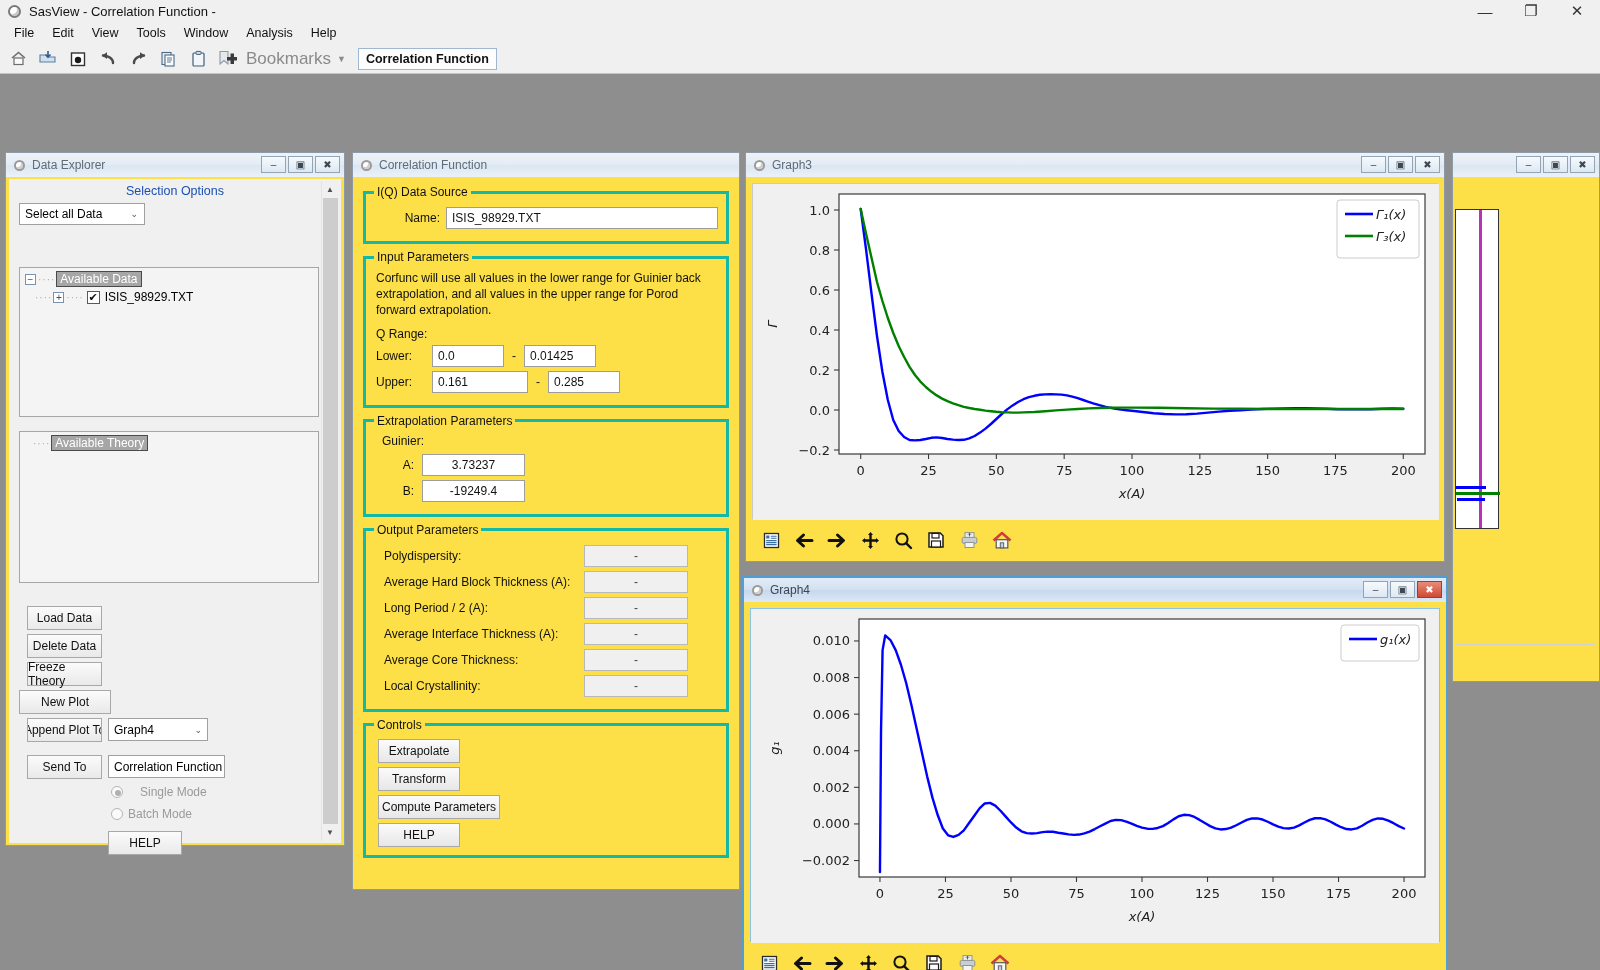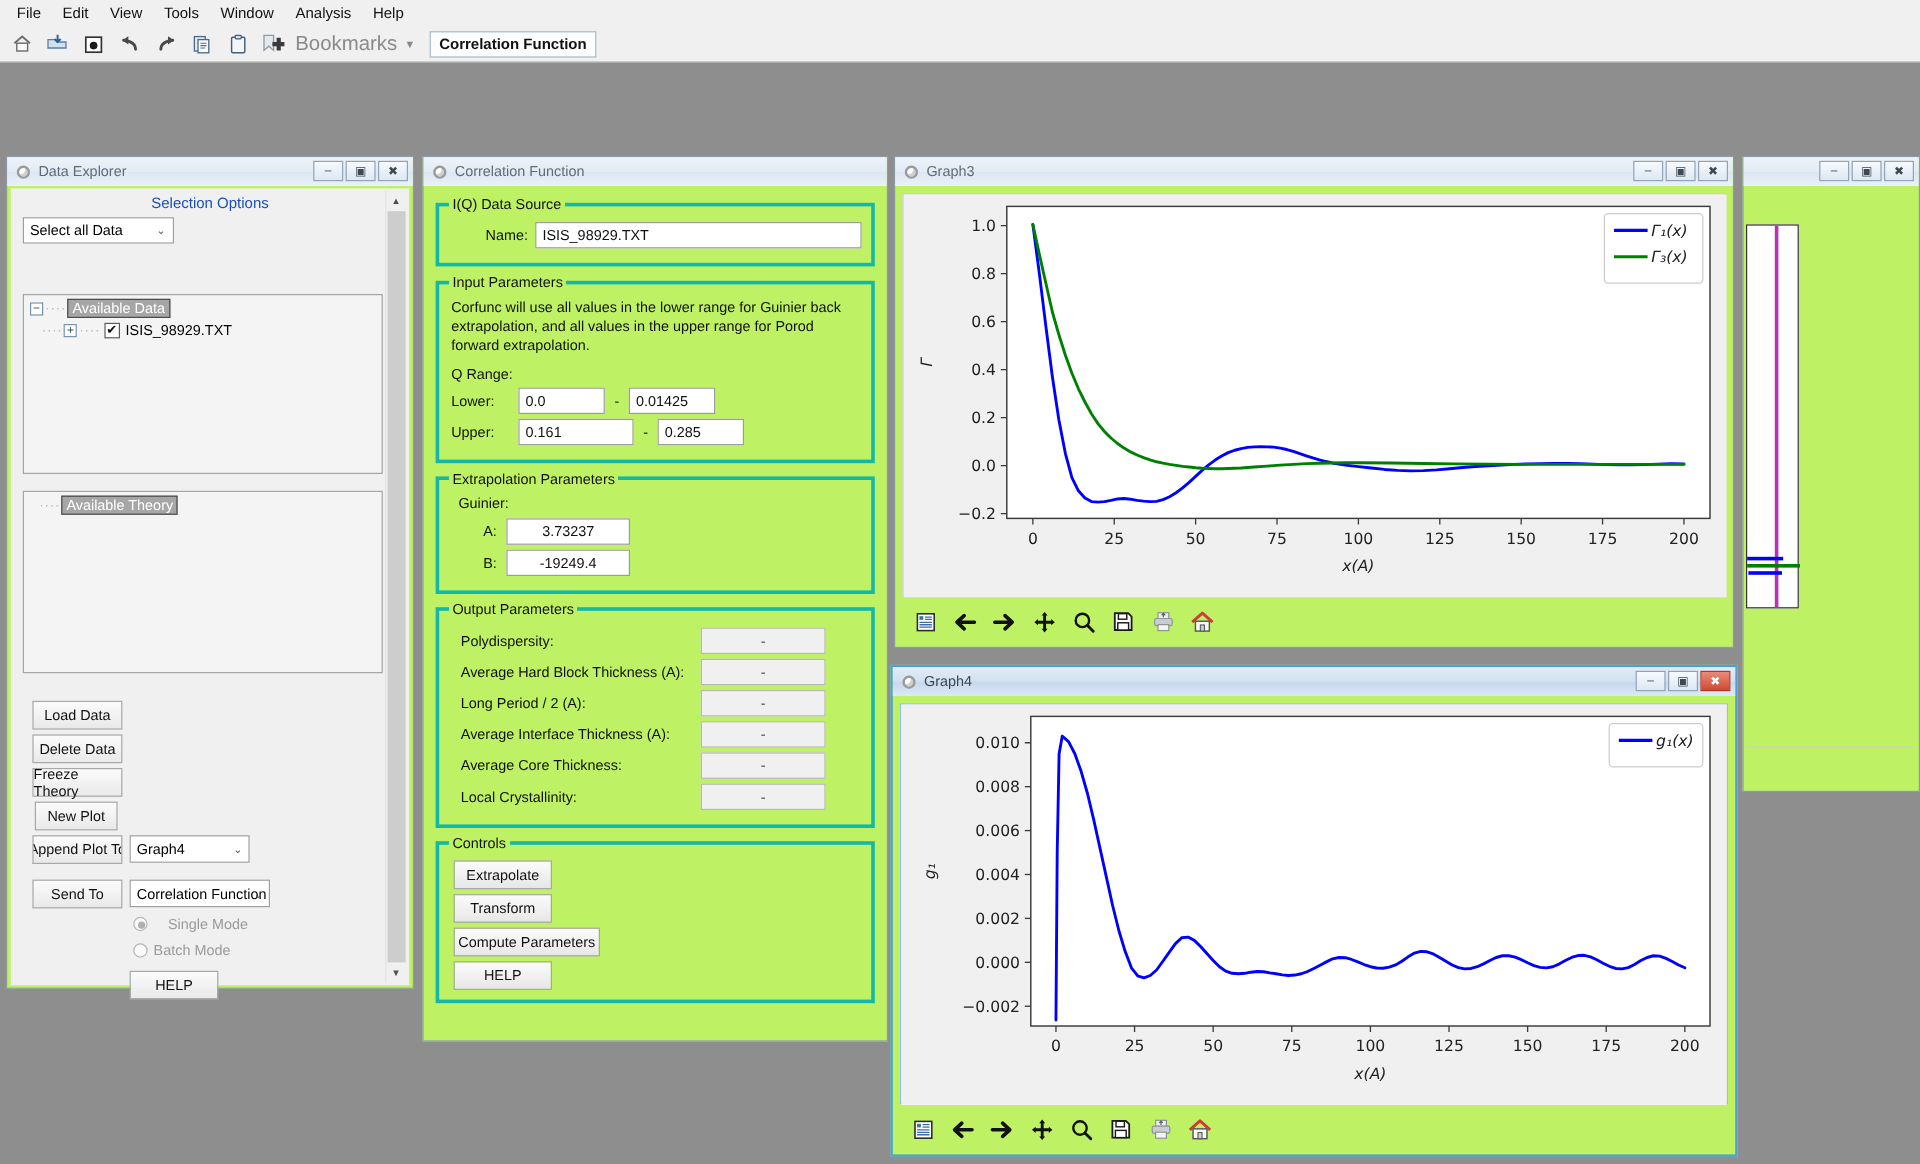--- a/index.html
+++ b/index.html
@@ -67,21 +67,21 @@
   #status-text { font-size:11px; color:#111; }
   #status-div { position:absolute; left:975px; top:4px; height:24px; width:1px; background:#d3d3d3;}
   #console-btn {
     position:absolute; right:10px; top:4px; height:24px; width:64px;
     border:1px solid #b6b6b6; background:#f3f3f3; font-size:10.5px;
     display:flex; align-items:center; justify-content:center; cursor:default;
   }
 
   
   .mdi {
-    position:absolute; background:#bef264;
+    position:absolute; background:#fde047;
     border:1px solid #8d9ba8;
   }
   .mdi-title {
     height:24px; display:flex; align-items:center; padding-left:8px;
     background:linear-gradient(to bottom,#e2ecf7 0%, #d2e0f0 50%, #c7d8ec 51%, #dbe8f7 100%);
     position:relative;
   }
   .mdi.inactive .mdi-title {
     background:linear-gradient(to bottom,#eef3f9 0%, #e3ebf4 50%, #dce6f1 51%, #eaf1f9 100%);
   }
@@ -204,20 +204,29 @@
   svg.figure { display:block; }
   .tick { font-size:13px; fill:#222; font-family:"DejaVu Sans", sans-serif; }
   .axlabel { font-size:13px; fill:#222; font-family:"DejaVu Sans", sans-serif; font-style:italic;}
   .legtext { font-size:13px; fill:#222; font-family:"DejaVu Sans", sans-serif; font-style:italic;}
 </style>
 </head>
 <body>
 
 <div id="app-window">
 
+  <div id="titlebar">
+    <div class="tb-icon"></div>
+    <div class="tb-title">SasView  - Correlation Function -</div>
+    <div class="wincontrols">
+      <div>—</div>
+      <div>❐</div>
+      <div class="close">✕</div>
+    </div>
+  </div>
 
   <div id="menubar">
     <span>File</span>
     <span>Edit</span>
     <span>View</span>
     <span>Tools</span>
     <span>Window</span>
     <span>Analysis</span>
     <span>Help</span>
   </div>
@@ -336,21 +345,21 @@
           <div class="treebox" id="tree2">
             <div class="tree-row" style="padding-left:12px;">
               <span class="dots">····</span>
               <span class="sel-label">Available Theory</span>
             </div>
           </div>
 
           <div class="de-btn" style="position:absolute;left:18px;top:427px;width:75px;">Load Data</div>
           <div class="de-btn" style="position:absolute;left:18px;top:455px;width:75px;">Delete Data</div>
           <div class="de-btn" style="position:absolute;left:18px;top:483px;width:75px;">Freeze Theory</div>
-          <div class="de-btn" style="position:absolute;left:20px;top:511px;width:69px;">New Plot</div>
+          <div class="de-btn" style="position:absolute;left:10px;top:511px;width:92px;">New Plot</div>
           <div class="de-btn" style="position:absolute;left:18px;top:539px;width:75px;overflow:hidden;white-space:nowrap;">Append Plot To</div>
           <div class="de-combo" style="position:absolute;left:99px;top:539px;width:100px;">
             <span>Graph4</span>
             <span class="car">⌄</span>
           </div>
           <div class="de-btn" style="position:absolute;left:18px;top:576px;width:75px;">Send To</div>
           <div class="de-combo" style="position:absolute;left:99px;top:576px;width:117px;">
             <span>Correlation Function</span>
             <span class="car">⌄</span>
           </div>

